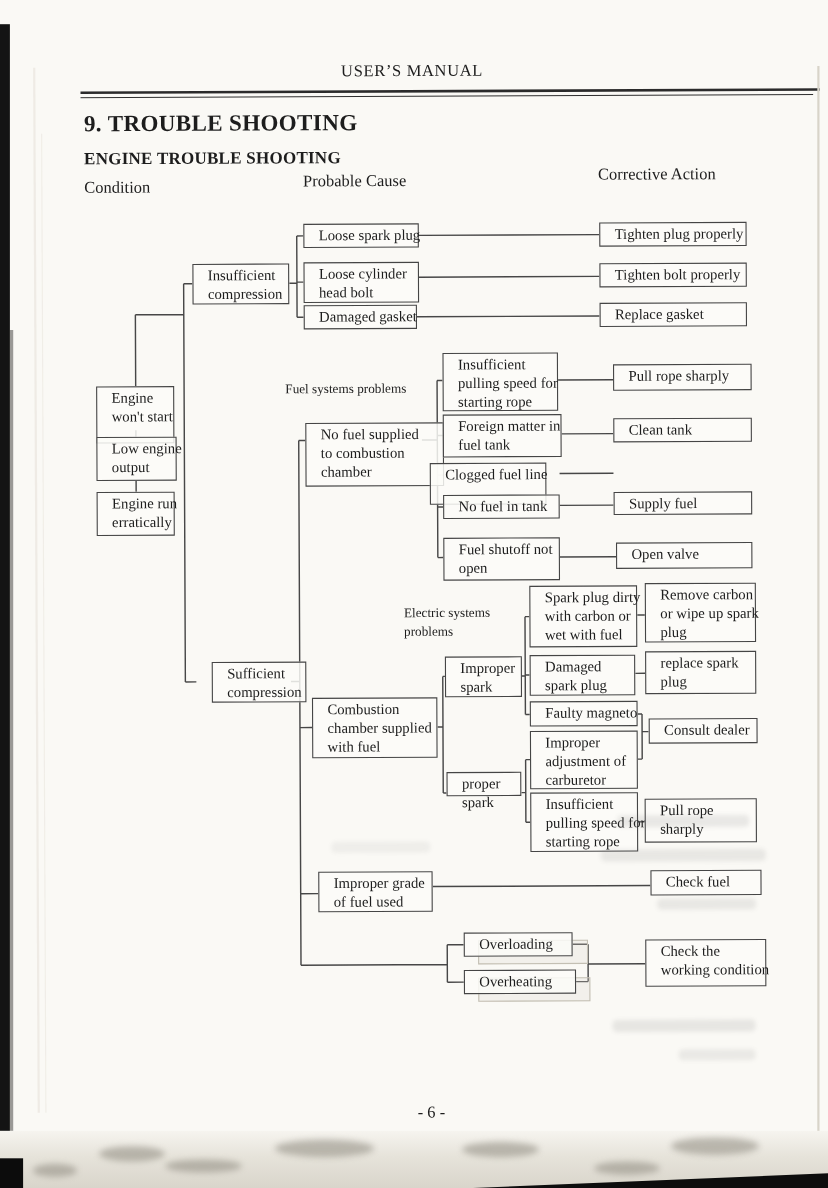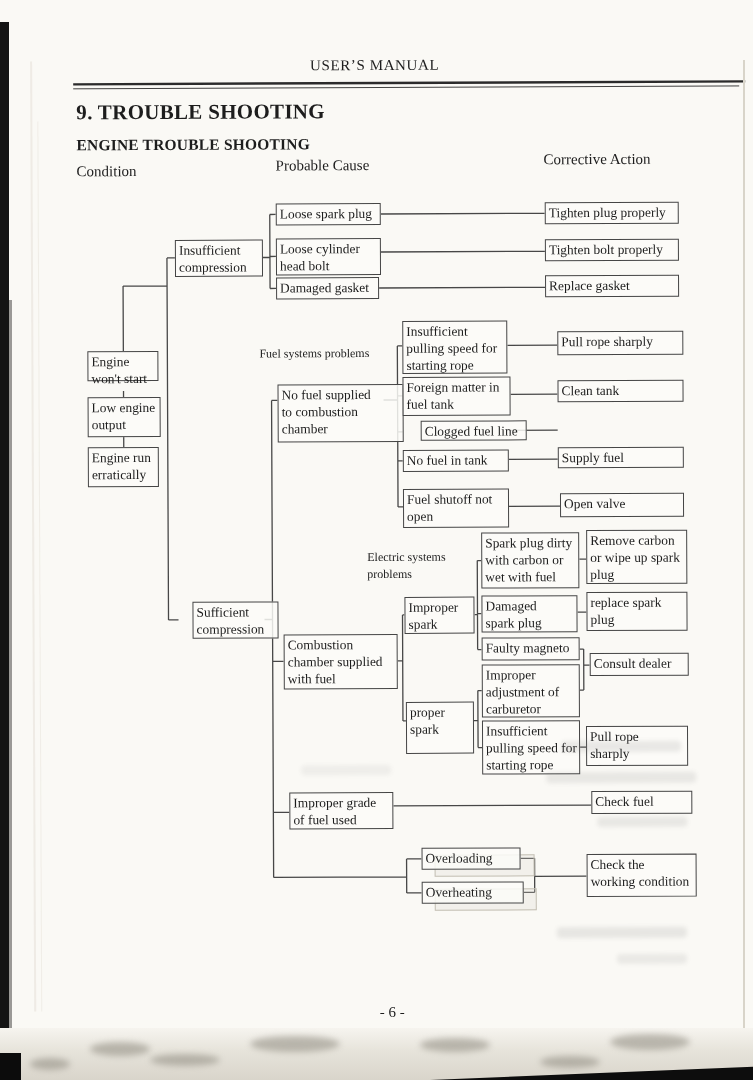--- a/index.html
+++ b/index.html
@@ -13,21 +13,21 @@
          transform:rotate(-0.25deg);transform-origin:380px 500px;}
   svg.connectors{position:absolute;left:0;top:0;}
   .hdr{position:absolute;left:0;top:57px;width:753px;text-align:center;
        font-size:15px;letter-spacing:.6px;}
   .title{position:absolute;left:78px;top:99px;font-size:21px;font-weight:bold;letter-spacing:.3px;}
   .subtitle{position:absolute;left:78px;top:135px;font-size:15.5px;font-weight:bold;letter-spacing:.2px;}
   .colhead{position:absolute;font-size:15px;}
   .bx{
     position:absolute;box-sizing:border-box;
     border:1.5px solid #454545;background:rgba(252,251,248,.85);
-    padding:1px 3px;font-size:13.4px;line-height:17px;
+    padding:1px 13px;font-size:13.4px;line-height:17px;
     white-space:pre;overflow:visible;
   }
   .lbl{position:absolute;font-size:12px;line-height:17px;white-space:pre;}
   .pagenum{position:absolute;left:345px;top:1004px;width:90px;text-align:center;font-size:15px;}
   .ghostbox{position:absolute;border:1px solid #c3bfb3;background:rgba(220,216,206,.25);}
   .smudge{position:absolute;background:#6b6b6b;border-radius:4px;filter:blur(2px);}
   .crease{position:absolute;background:#e9e6de;}
   
   .left-strip{position:absolute;left:0;top:22px;width:9px;height:1058px;background:#141414;}
   .left-strip2{position:absolute;left:9px;top:300px;width:3px;height:780px;background:#3a3a38;opacity:.5;}
@@ -73,21 +73,21 @@
   <div class="subtitle">ENGINE TROUBLE SHOOTING</div>
 
   <div class="colhead" style="left:78px;top:162px">Condition</div>
   <div class="colhead" style="left:277px;top:157px">Probable Cause</div>
   <div class="colhead" style="left:545px;top:152px">Corrective Action</div>
 
   <div class="lbl" style="left:260px;top:345px">Fuel systems problems</div>
   <div class="lbl" style="left:367px;top:549px">Electric systems
 problems</div>
 
-  <div class="bx" style="left:88px;top:350px;width:71px;height:30px">Engine
+  <div class="bx" style="left:88px;top:350px;width:71px;height:52px">Engine
 won't start</div>
   <div class="bx" style="left:88px;top:396px;width:73px;height:40px">Low engine
 output</div>
   <div class="bx" style="left:88px;top:446px;width:71px;height:40px">Engine run
 erratically</div>
 
   <div class="bx" style="left:176px;top:239px;width:88px;height:37px">Insufficient
 compression</div>
   <div class="bx" style="left:277px;top:203px;width:105px;height:22px">Loose spark plug</div>
   <div class="bx" style="left:277px;top:238px;width:105px;height:37px">Loose cylinder
@@ -98,21 +98,21 @@
   <div class="bx" style="left:546px;top:276px;width:134px;height:22px">Replace gasket</div>
 
   <div class="bx" style="left:278px;top:384px;width:126px;height:58px">No fuel supplied
 to combustion
 chamber</div>
   <div class="bx" style="left:403px;top:321px;width:105px;height:53px">Insufficient
 pulling speed for
 starting rope</div>
   <div class="bx" style="left:403px;top:377px;width:108px;height:39px">Foreign matter in
 fuel tank</div>
-  <div class="bx" style="left:421px;top:421px;width:106px;height:20px">Clogged fuel line</div>
+  <div class="bx" style="left:391px;top:421px;width:106px;height:38px">Clogged fuel line</div>
   <div class="bx" style="left:403px;top:450px;width:106px;height:22px">No fuel in tank</div>
   <div class="bx" style="left:403px;top:489px;width:106px;height:39px">Fuel shutoff not
 open</div>
   <div class="bx" style="left:558px;top:332px;width:126px;height:24px">Pull rope sharply</div>
   <div class="bx" style="left:558px;top:381px;width:126px;height:22px">Clean tank</div>
   <div class="bx" style="left:558px;top:448px;width:126px;height:21px">Supply fuel</div>
   <div class="bx" style="left:560px;top:494px;width:124px;height:24px">Open valve</div>
 
   <div class="bx" style="left:192px;top:601px;width:86px;height:37px">Sufficient
 compression</div>
@@ -129,21 +129,21 @@
 plug</div>
   <div class="bx" style="left:481px;top:596px;width:96px;height:37px">Damaged
 spark plug</div>
   <div class="bx" style="left:586px;top:593px;width:101px;height:39px">replace spark
 plug</div>
   <div class="bx" style="left:481px;top:638px;width:98px;height:23px">Faulty magneto</div>
   <div class="bx" style="left:589px;top:654px;width:99px;height:23px">Consult dealer</div>
   <div class="bx" style="left:481px;top:665px;width:98px;height:53px">Improper
 adjustment of
 carburetor</div>
-  <div class="bx" style="left:405px;top:702px;width:68px;height:52px">proper
+  <div class="bx" style="left:405px;top:702px;width:68px;height:22px">proper
 spark</div>
   <div class="bx" style="left:481px;top:721px;width:98px;height:54px">Insufficient
 pulling speed for
 starting rope</div>
   <div class="bx" style="left:288px;top:792px;width:104px;height:37px">Improper grade
 of fuel used</div>
 
   <div class="bx" style="left:585px;top:727px;width:102px;height:40px">Pull rope
 sharply</div>
   <div class="bx" style="left:590px;top:792px;width:101px;height:23px">Check fuel</div>

